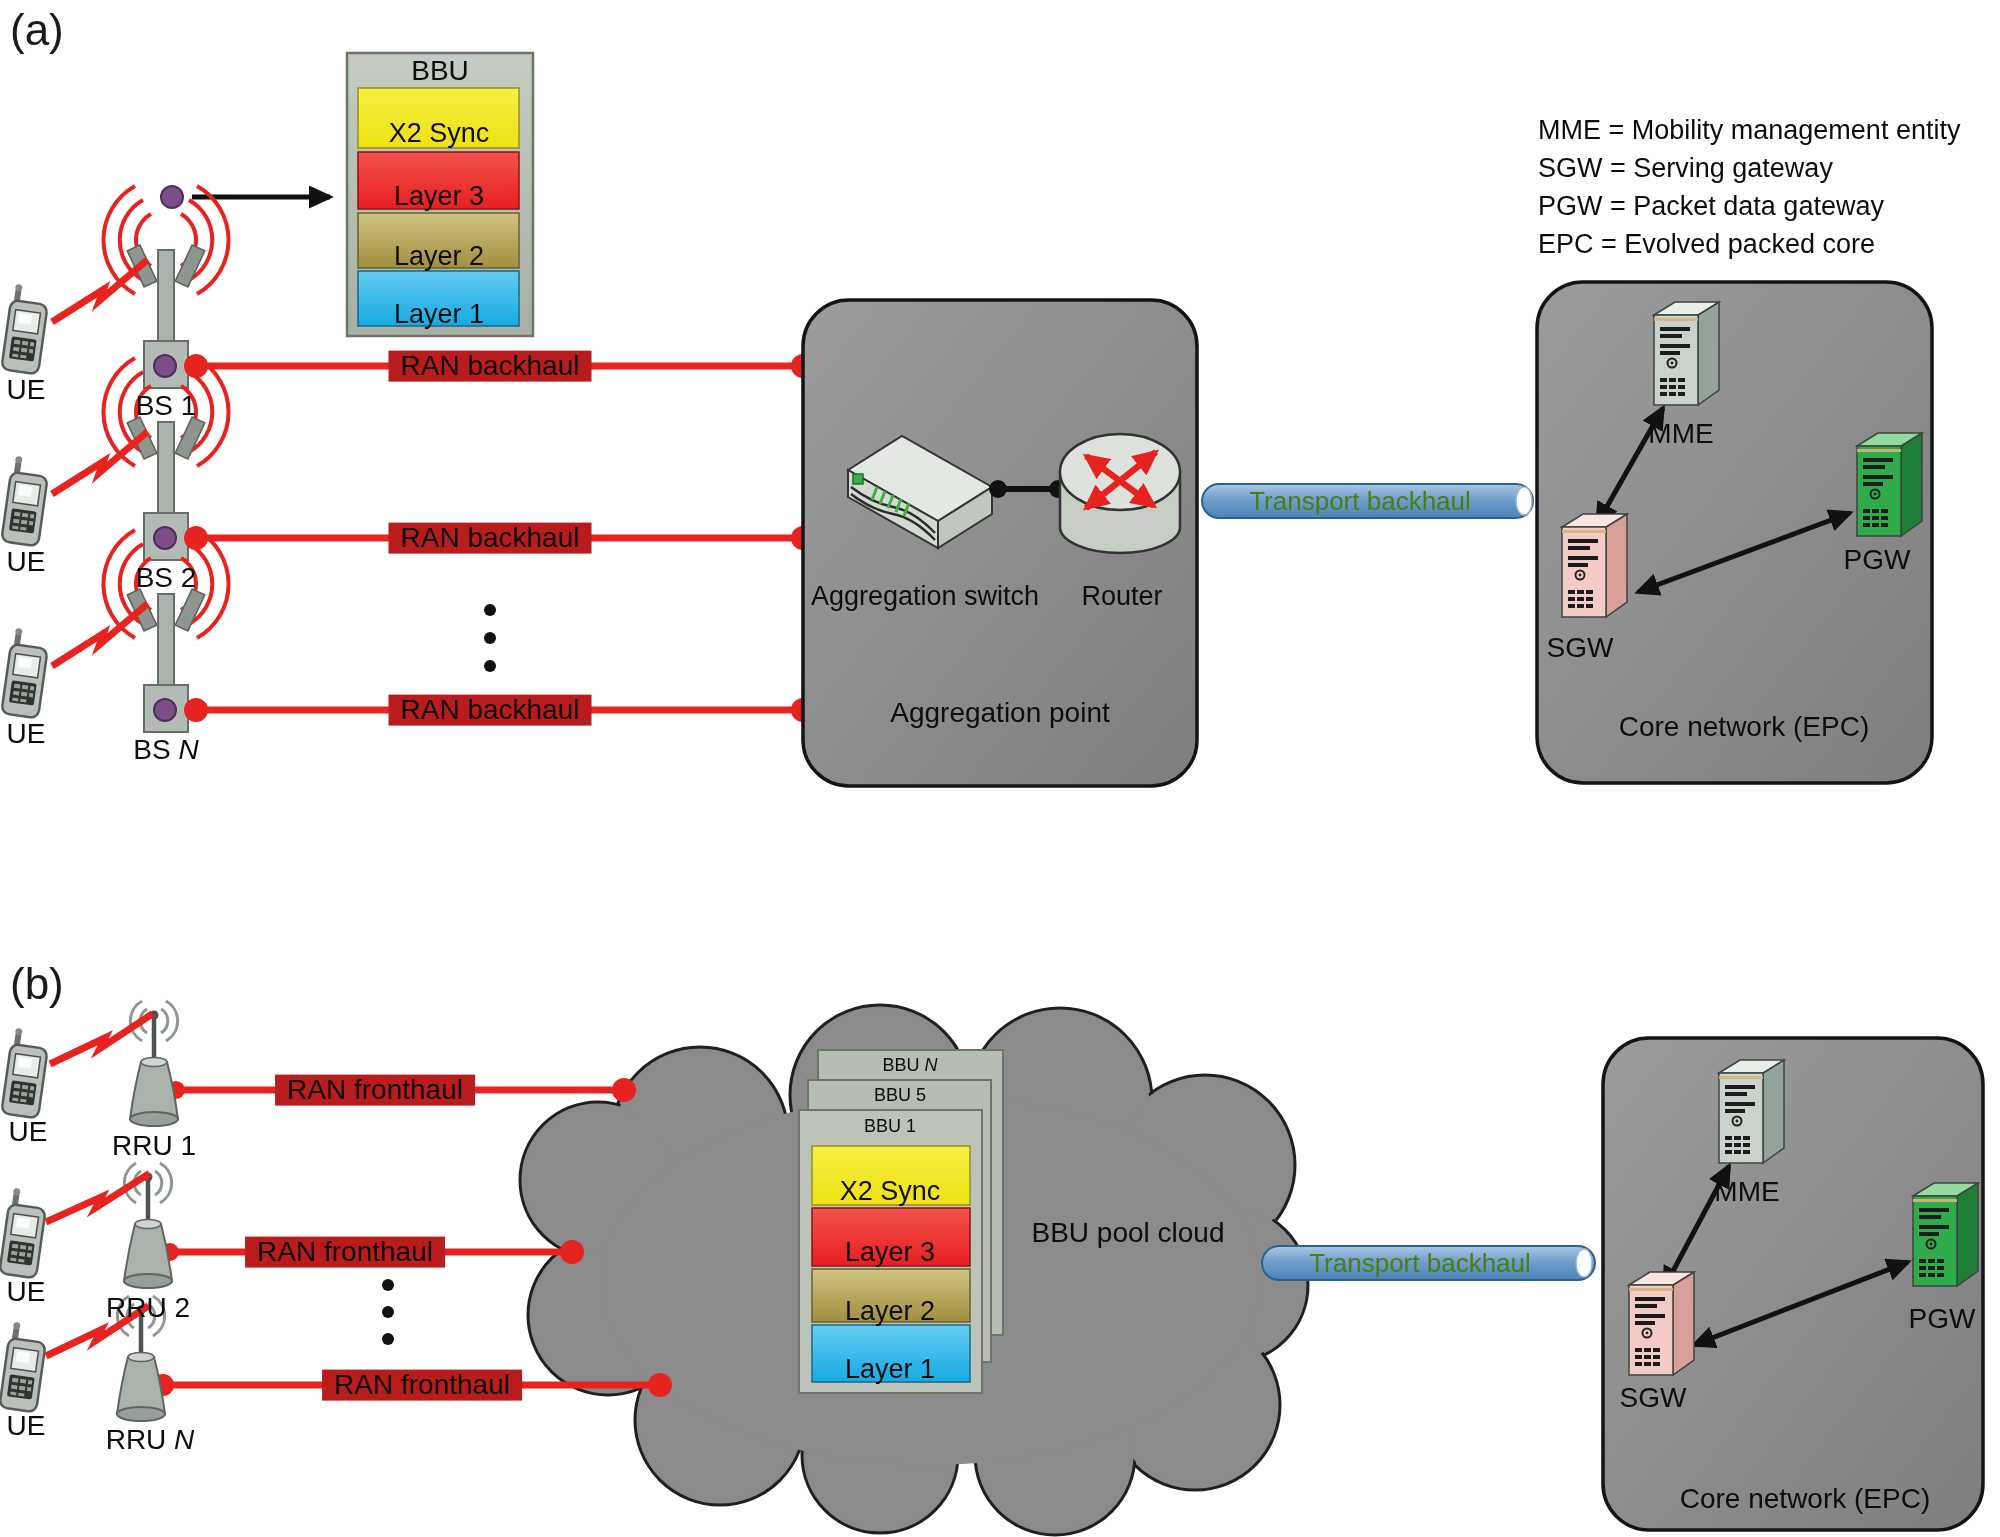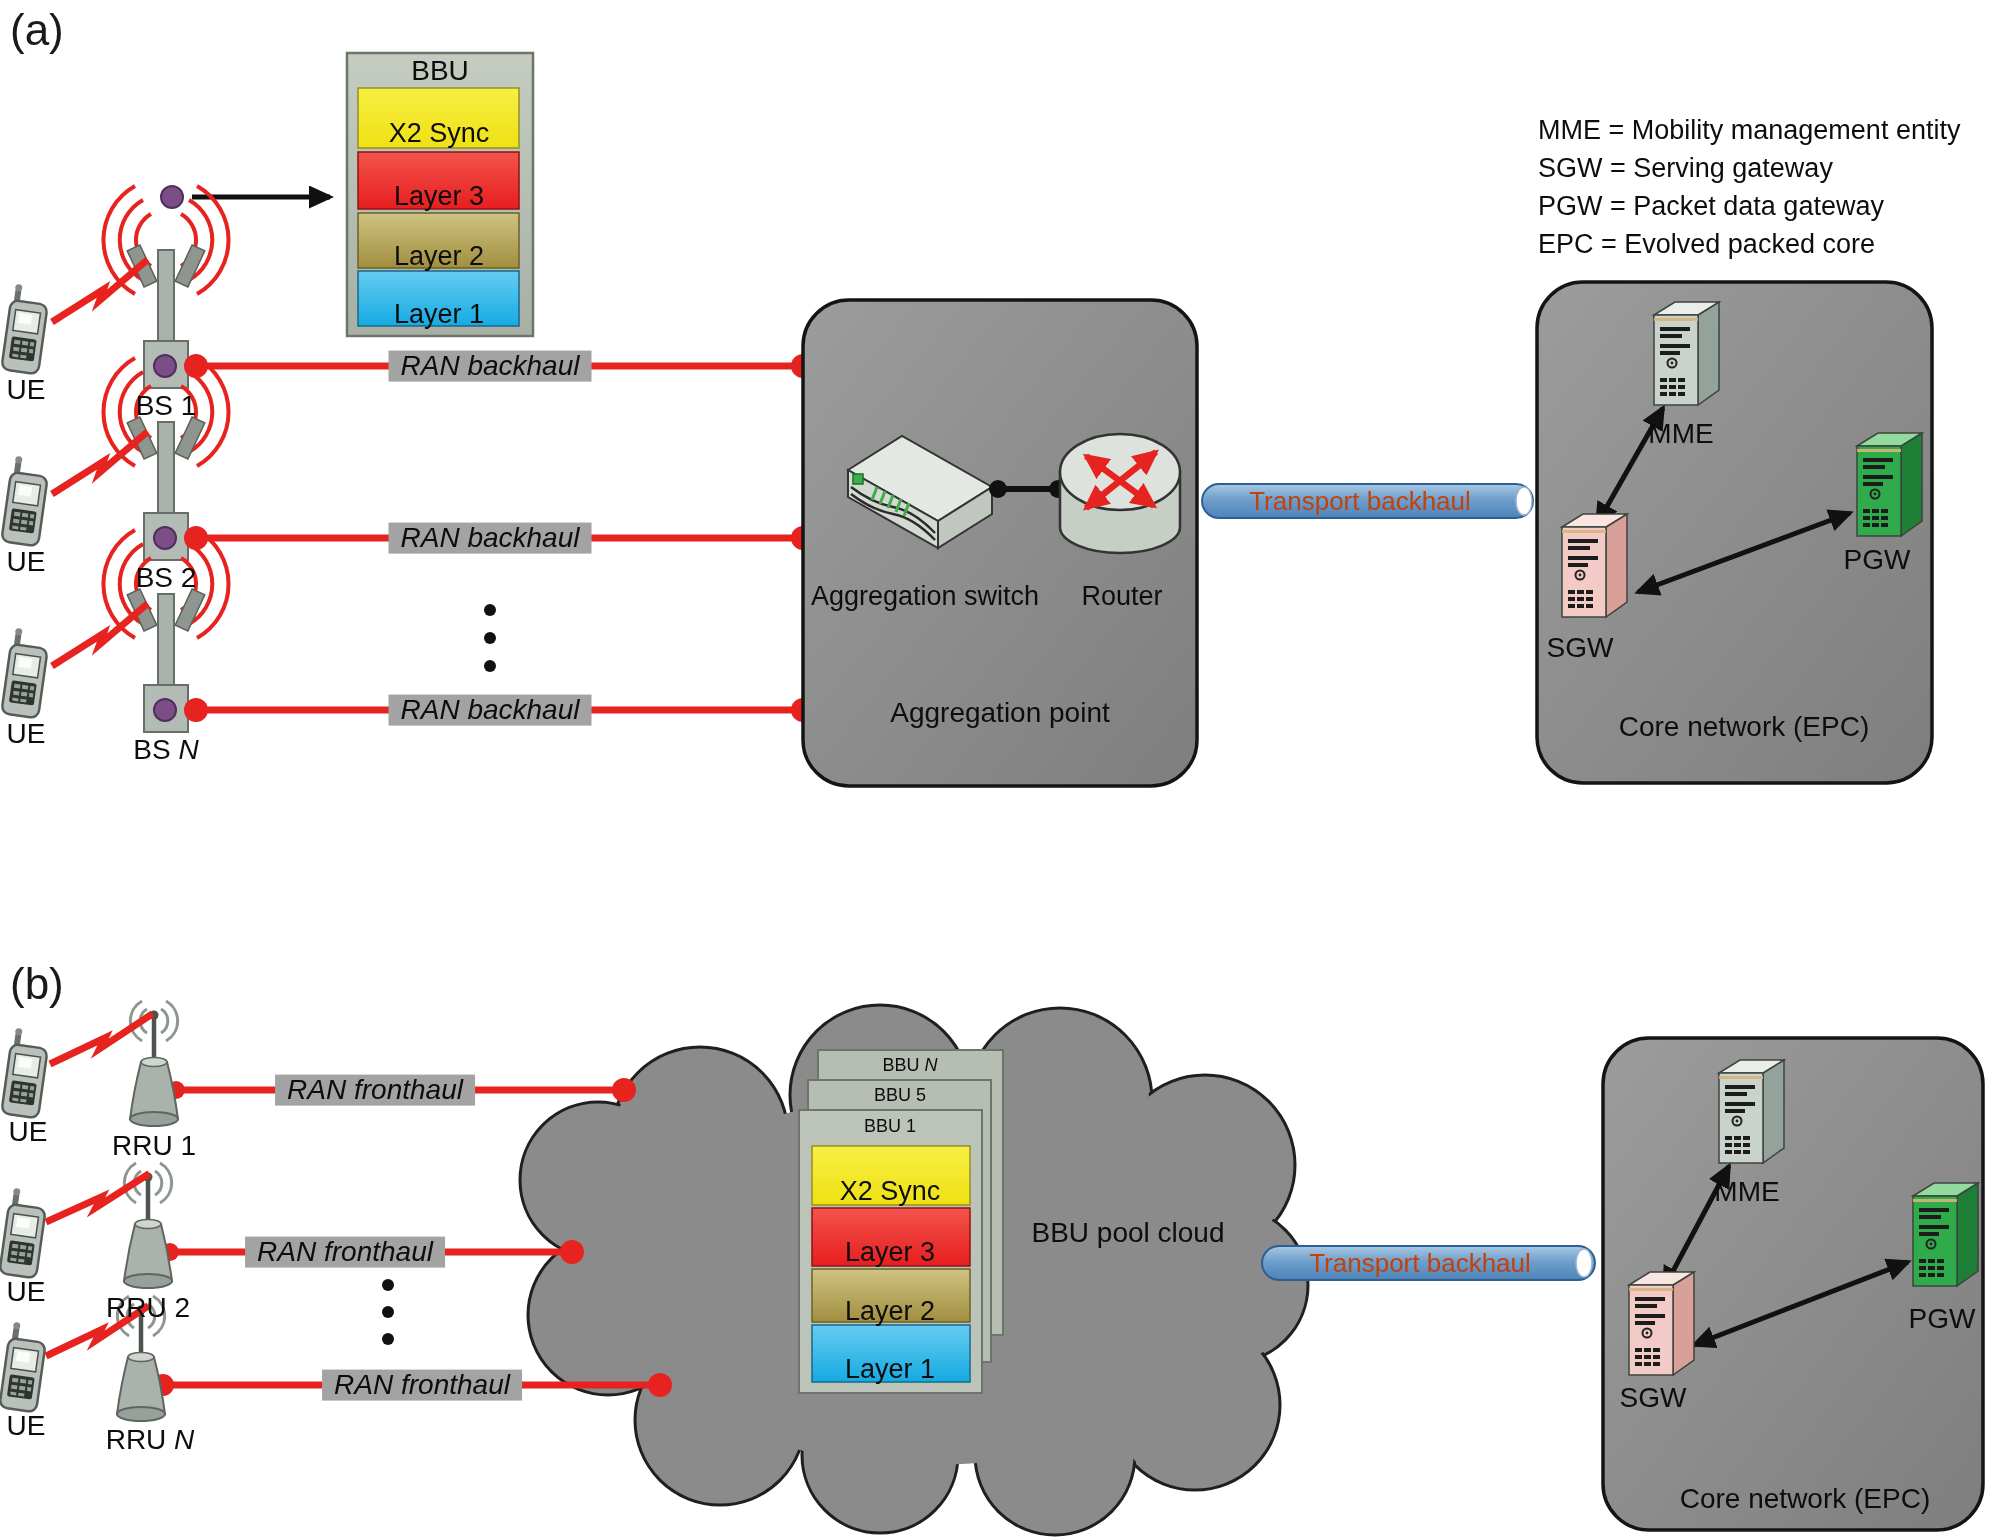--- a/index.html
+++ b/index.html
@@ -2,24 +2,24 @@
 <html><head>
 <meta charset="utf-8">
 <style>
   html,body{margin:0;padding:0;background:#fff;}
   #canvas{position:relative;width:2000px;height:1537px;background:#fff;overflow:hidden;
           font-family:"Liberation Sans",sans-serif;}
   #gfx{position:absolute;left:0;top:0;width:2000px;height:1537px;}
   .lbl{position:absolute;transform:translate(-50%,-50%);white-space:nowrap;
        font:28px/1.1 "Liberation Sans",sans-serif;color:#0d0d0d;}
   .lbl i{font-style:italic;}
-  .on-white{background:#a3a3a3;padding:0 12px;font-style:italic;}
+  .on-white{background:#b91c1c;padding:0 12px;}
   .sz26{font-size:18px;}
   .sz27{font-size:27px;margin-top:16px;}
-  .pill-txt{font-size:26px;color:#c2410c;}
+  .pill-txt{font-size:26px;color:#4d7c0f;}
   .tag{position:absolute;transform:none;font:44px/1 "Liberation Sans",sans-serif;color:#1a1a1a;}
   .legend-line{position:absolute;font:27px/1.35 "Liberation Sans",sans-serif;color:#0d0d0d;white-space:nowrap;}
   
   .server-gray {--front:#c9d2cb;--side:#93a29a;--top:#e9efe8;}
   .server-pink {--front:#f3cbc6;--side:#d99f99;--top:#fae4e0;}
   .server-green{--front:#2fab4b;--side:#1e7f36;--top:#93da9e;}
 </style>
 </head>
 <body>
 

